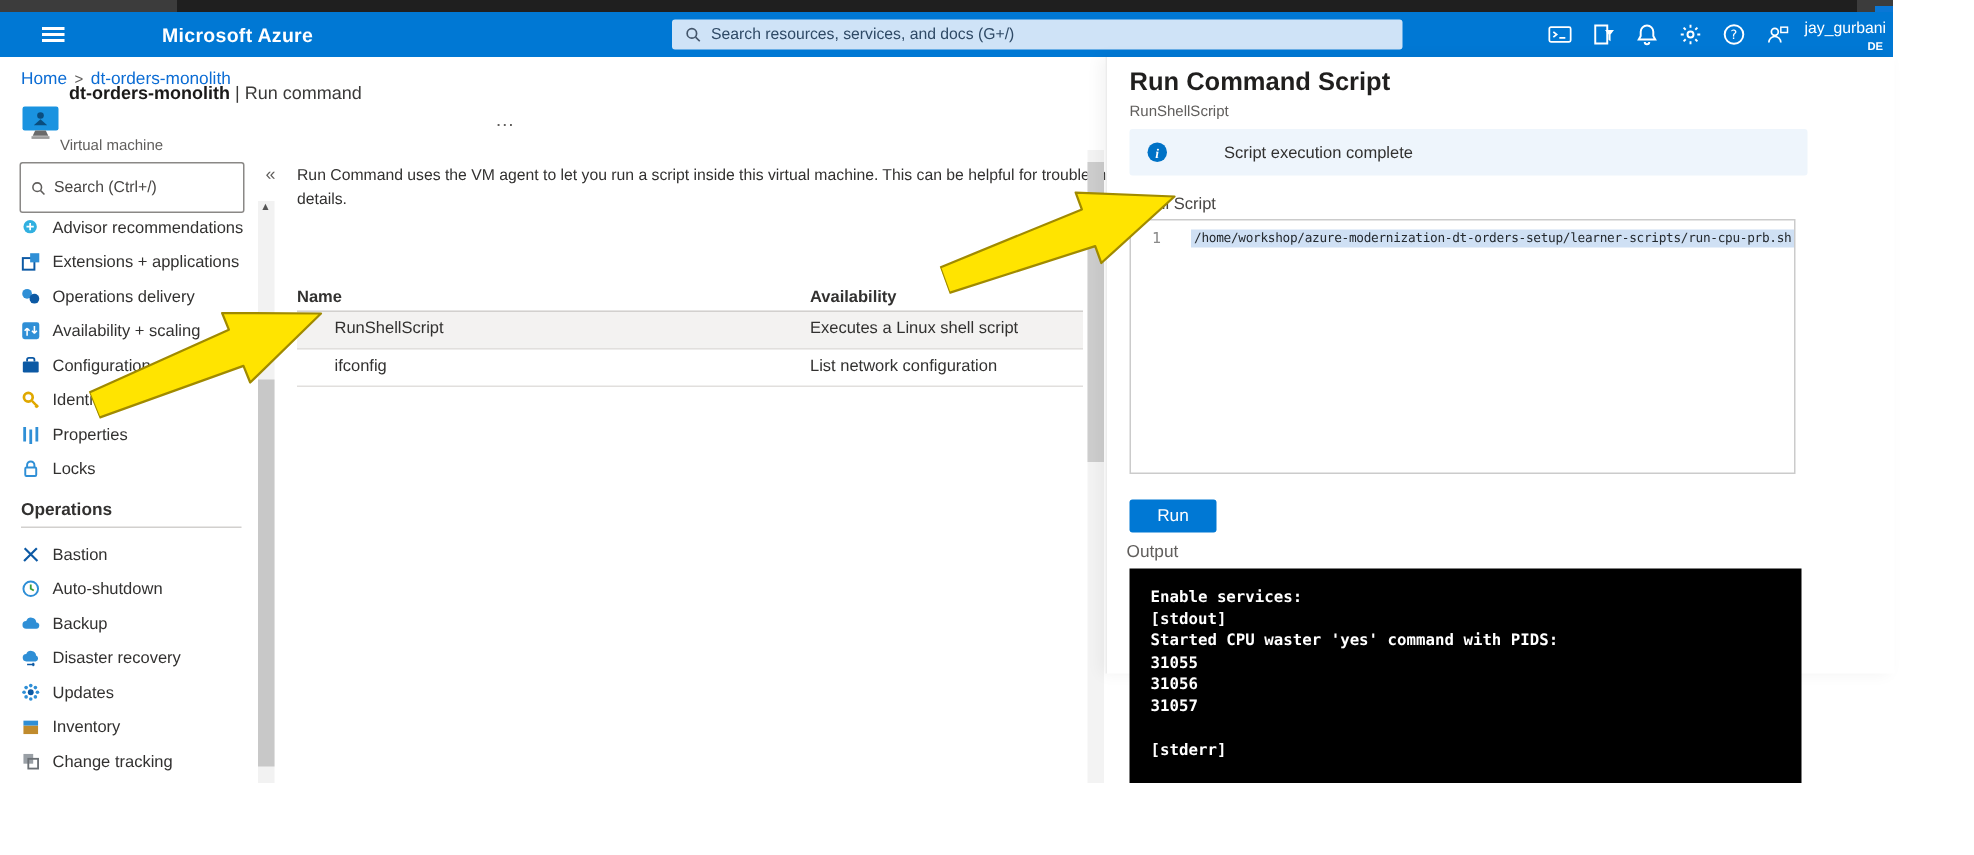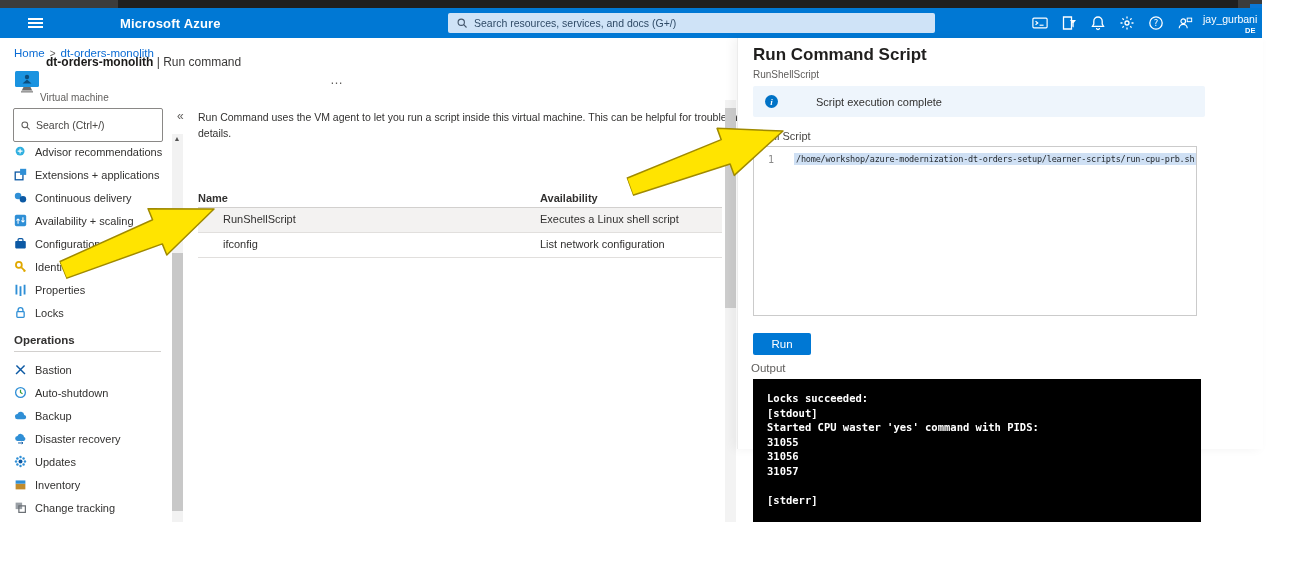--- a/index.html
+++ b/index.html
@@ -8,21 +8,21 @@
 
   
   .browser-strip{position:absolute;left:0;top:0;width:1262px;height:8px;background:#3c3c3c;}
   .browser-strip .inner{position:absolute;left:118px;top:0;width:1120px;height:8px;background:#1f1f1f;}
   .browser-strip .notch{position:absolute;right:0;top:4px;width:12px;height:4px;background:#0a77d6;}
 
   
   .topbar{position:absolute;left:0;top:8px;width:1262px;height:30px;background:#0078d4;color:#fff;overflow:hidden;z-index:5;}
   .hamburger{position:absolute;left:28px;top:10px;width:15px;display:flex;flex-direction:column;gap:2.5px;cursor:pointer;}
   .hamburger i{display:block;height:1.6px;background:#fff;}
-  .brand{position:absolute;left:120px;top:8px;font-size:13px;font-weight:700;letter-spacing:.2px;white-space:nowrap;text-align:right;}
+  .brand{position:absolute;left:108px;top:8px;font-size:13px;font-weight:700;letter-spacing:.2px;white-space:nowrap;text-align:right;}
   .tb-search{position:absolute;left:448px;top:5px;width:487px;height:20px;background:#cfe3f7;border-radius:2px;
              display:flex;align-items:center;gap:6px;padding:0 8px;box-sizing:border-box;}
   .tb-search svg{width:12px;height:12px;flex:0 0 auto;}
   .tb-search .ph{font-size:10.5px;color:#2f4a66;white-space:nowrap;}
   .tb-icons{position:absolute;left:1032px;top:0;height:30px;display:flex;align-items:center;gap:13px;}
   .tb-icon{width:16px;height:16px;display:inline-flex;cursor:pointer;}
   .tb-icon svg{width:16px;height:16px;}
   .tb-user{position:absolute;left:1203px;top:5px;width:80px;}
   .tb-user .name{font-size:10.5px;white-space:nowrap;}
   .tb-user .dir{font-size:7.5px;font-weight:700;margin-left:42px;margin-top:1px;white-space:nowrap;}
@@ -221,21 +221,21 @@
         </span>
         <span class="nav-label">Extensions + applications</span>
       </div>
       <div class="nav-item">
         <span class="nav-ic">
           <svg viewBox="0 0 16 16">
             <circle cx="5" cy="6" r="4" fill="#2f8fd6"></circle>
             <circle cx="11" cy="10" r="4" fill="#0c59a4"></circle>
           </svg>
         </span>
-        <span class="nav-label">Continuous delivery</span>
+        <span class="nav-label">Operations delivery</span>
       </div>
       <div class="nav-item">
         <span class="nav-ic">
           <svg viewBox="0 0 16 16">
             <rect x="1" y="1" width="14" height="14" rx="2" fill="#2f8fd6"></rect>
             <path d="M5 12V6m0 0L3 8m2-2l2 2M11 4v6m0 0L9 8m2 2l2-2" stroke="#fff" stroke-width="1.3" fill="none"></path>
           </svg>
         </span>
         <span class="nav-label">Availability + scaling</span>
       </div>
@@ -383,21 +383,21 @@
       <span class="banner-text">Script execution complete</span>
     </div>
     <div class="editor-label">Shell Script</div>
     <div class="editor">
       <span class="lnum">1</span>
       <span class="code-line">/home/workshop/azure-modernization-dt-orders-setup/learner-scripts/run-cpu-prb.sh</span>
     </div>
     <button class="run-btn">Run</button>
     <div class="output-label">Output</div>
     <div class="terminal" id="terminal">
-        <div class="t-line">Locks succeeded:</div>
+        <div class="t-line">Enable services:</div>
         <div class="t-line">[stdout]</div>
         <div class="t-line">Started CPU waster 'yes' command with PIDS:</div>
         <div class="t-line">31055</div>
         <div class="t-line">31056</div>
         <div class="t-line">31057</div>
         <div class="t-line">&nbsp;</div>
         <div class="t-line">[stderr]</div>
       </div>
   </aside>
 

